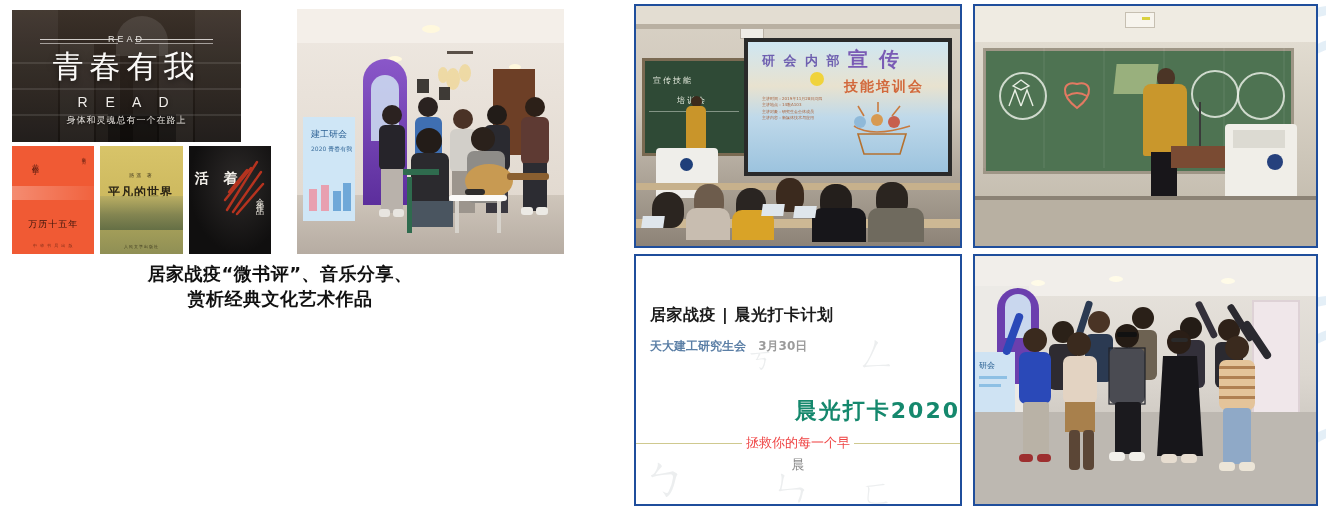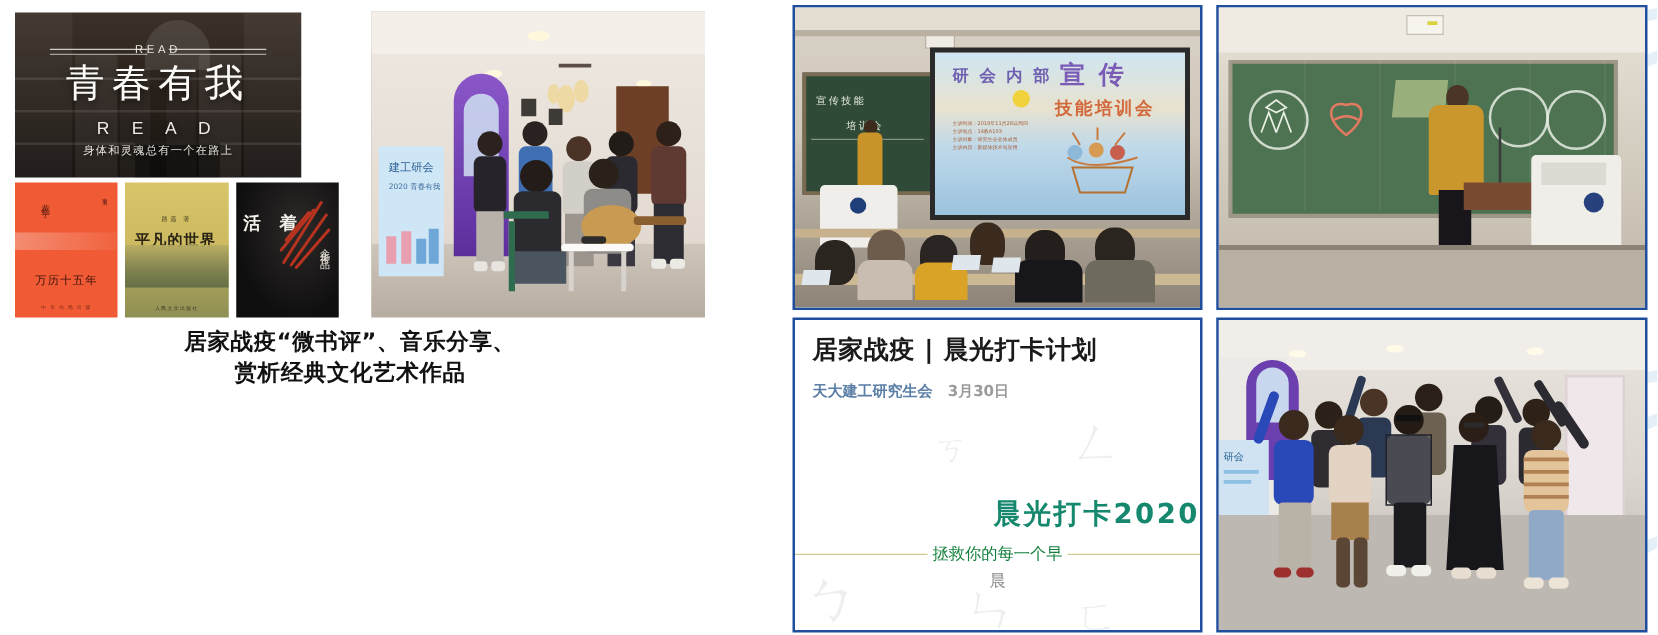--- a/index.html
+++ b/index.html
@@ -157,35 +157,35 @@
   .chalk .mic{position:absolute;left:224px;top:96px;width:2px;height:56px;background:#3a3a3a;}
   .chalk .lectern{position:absolute;left:196px;top:140px;width:70px;height:22px;background:#7a4b33;}
   .chalk .console{position:absolute;left:250px;top:118px;width:72px;height:88px;background:#f0eee8;border-radius:4px;}
   .chalk .console-panel{position:absolute;left:258px;top:124px;width:52px;height:18px;background:#dcdad2;}
   .chalk .console-seal{position:absolute;left:292px;top:148px;width:16px;height:16px;border-radius:50%;background:#26417d;}
   .chalk .floor{position:absolute;left:0;right:0;bottom:0;height:46px;background:#b8b0a2;}
   .chalk .baseboard{position:absolute;left:0;right:0;bottom:44px;height:6px;background:#8b8275;}
 
   
   .card{position:absolute;inset:0;background:#fff;padding:10px 14px;box-sizing:border-box;}
-  .card-title{color:#1a1a1a;font-size:20px;font-weight:700;letter-spacing:.5px;
-    font-family:"DejaVu Sans",sans-serif;white-space:nowrap;}
+  .card-title{color:#1a1a1a;font-size:16px;font-weight:700;letter-spacing:.5px;
+    font-family:"DejaVu Sans",sans-serif;white-space:nowrap;margin-top:39px;}
   .card-meta{margin-top:12px;font-size:12px;font-family:"DejaVu Sans",sans-serif;font-weight:bold;}
   .card-account{color:#5b7fa6;}
   .card-date{color:#9b9b9b;margin-left:8px;}
   .card-bg{position:absolute;inset:0;pointer-events:none;}
   .card-bg span{position:absolute;color:#eceeef;font-size:34px;
     font-family:"DejaVu Sans",sans-serif;}
   .card-hero{position:absolute;left:0;right:0;top:140px;text-align:right;}
   .card-hero .big{color:#15886d;font-size:22px;font-weight:700;letter-spacing:2px;
     font-family:"DejaVu Sans",sans-serif;}
   .card-sub-wrap{position:absolute;left:0;right:0;top:178px;display:flex;
     align-items:center;justify-content:center;}
   .card-sub-wrap .rule{flex:1;height:1px;background:#cfc98f;}
-  .card-sub-wrap .txt{color:#15803d;font-size:13px;padding:0 4px;
+  .card-sub-wrap .txt{color:#ef4444;font-size:13px;padding:0 4px;
     font-family:Liberation Sans, sans-serif;white-space:nowrap;}
   .card-sub2{position:absolute;left:0;right:0;top:200px;text-align:center;
     color:#8a8a8a;font-size:13px;font-family:"DejaVu Sans",sans-serif;}
 
   
   .group{position:absolute;inset:0;background:linear-gradient(180deg,#e9e5df 0%,#dcd7d0 48%,#b9b4ad 100%);}
   .group .ceil{position:absolute;left:0;right:0;top:0;height:40px;background:#f1eeea;}
   .group .downlight{position:absolute;width:14px;height:6px;border-radius:50%;background:#fffbe8;}
   .group .wallL{position:absolute;left:0;top:30px;width:54px;bottom:90px;background:#eceae6;}
   .group .arch{position:absolute;left:22px;top:32px;width:42px;height:96px;

